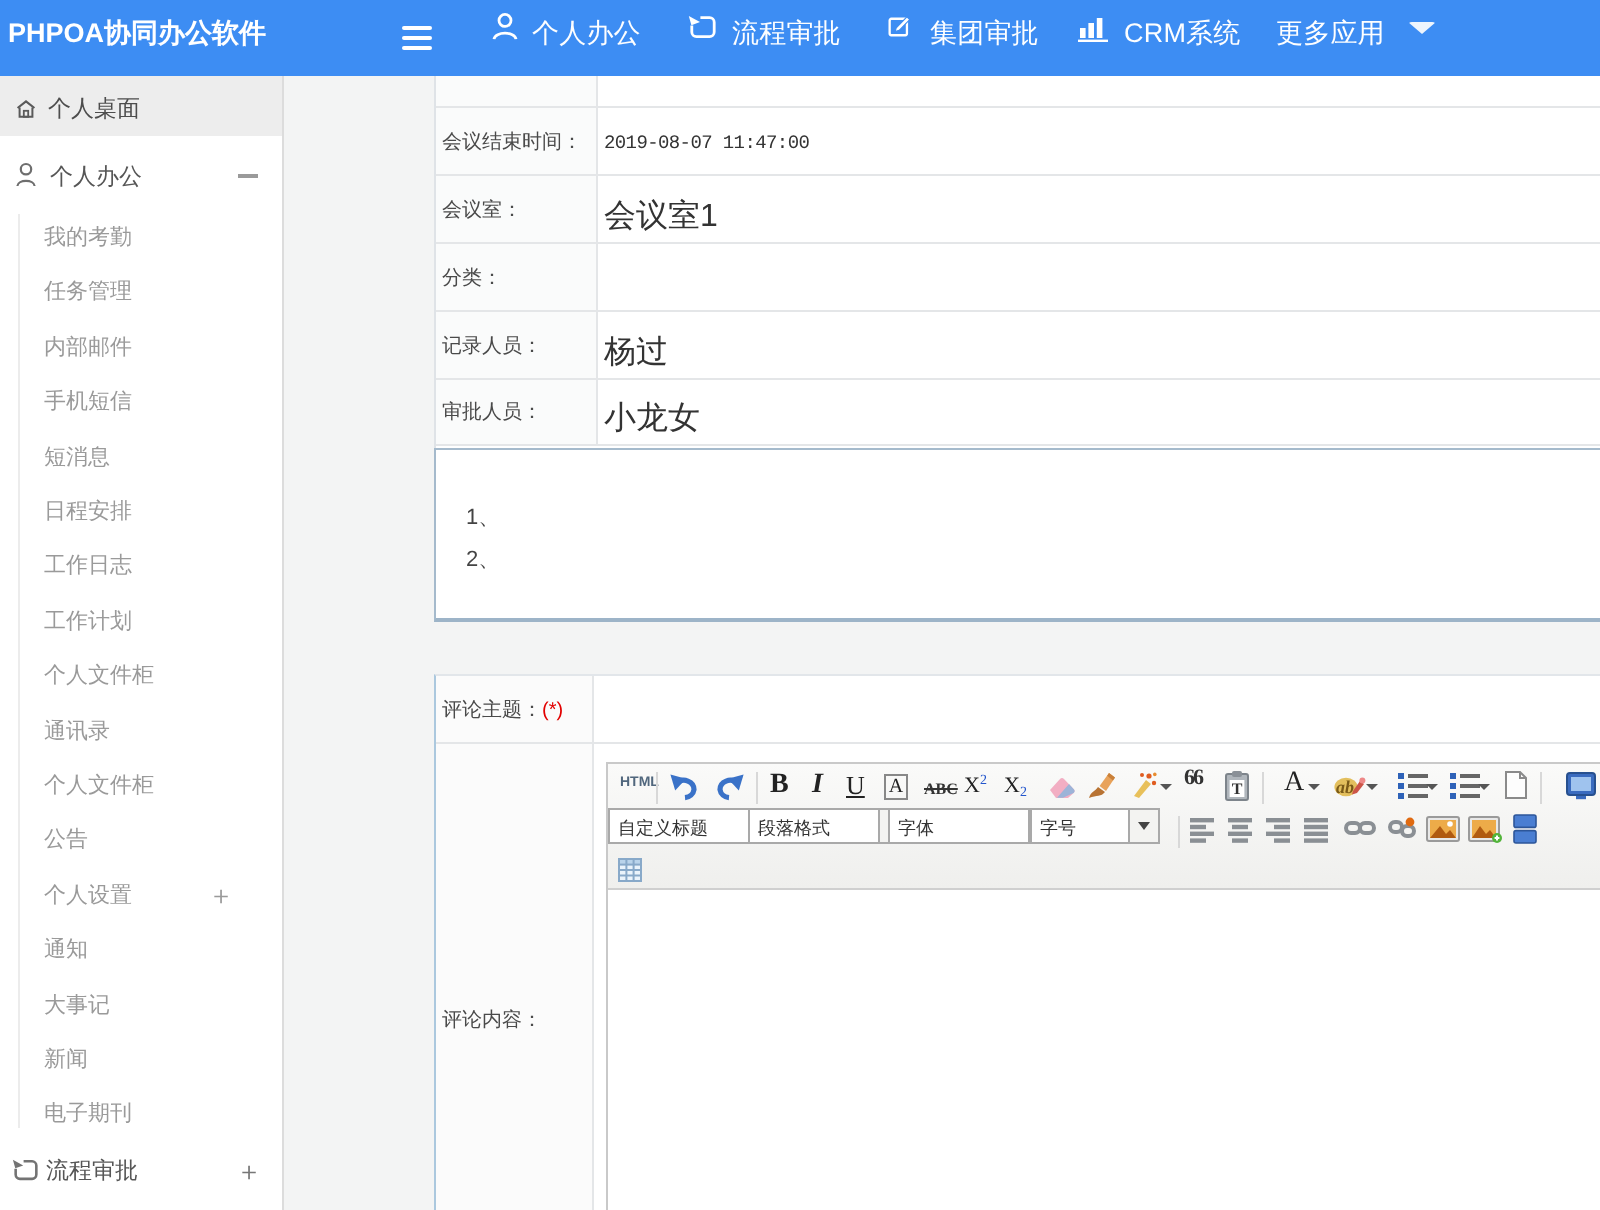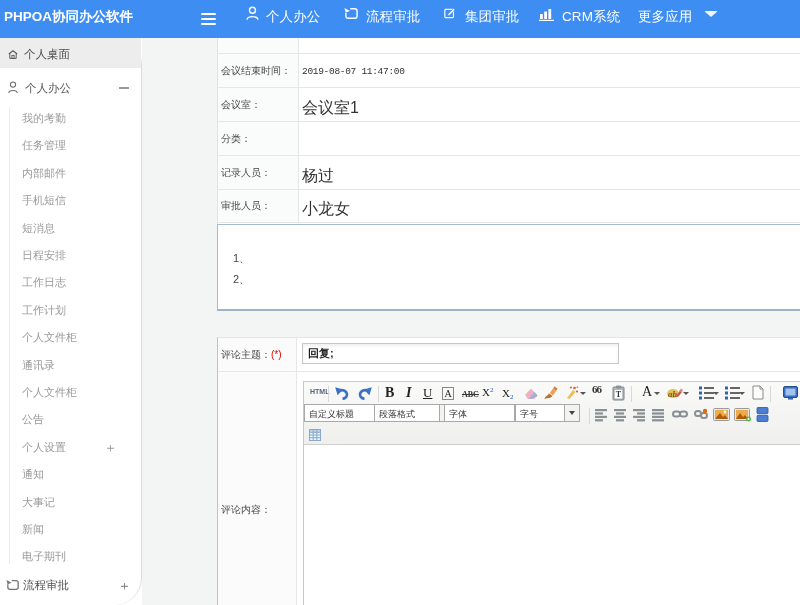--- a/index.html
+++ b/index.html
@@ -8,21 +8,21 @@
 .abs{position:absolute;}
 
 #topbar{left:0;top:0;width:800px;height:38px;background:#3d8df3;}
 #logo{left:4px;top:8px;font-size:13.5px;font-weight:bold;color:#fff;letter-spacing:0px;}
 #burger{left:201px;top:12.5px;width:15px;height:12px;}
 #burger i{position:absolute;left:0;width:15px;height:2px;background:#fff;border-radius:1px;}
 .nav{color:#fdfeff;font-size:13.5px;top:8px;letter-spacing:0.1px;}
 .ticon{top:6px;}
 #caret{left:704px;top:11px;width:0;height:0;border-left:7px solid transparent;border-right:7px solid transparent;border-top:6px solid #eef5fd;border-radius:2px;}
 
-#sidebar{left:0;top:38px;width:142px;height:567px;background:#fff;border-right:1px solid #dcdcdc;border-radius:27px;}
+#sidebar{left:0;top:38px;width:142px;height:567px;background:#fff;border-right:1px solid #dcdcdc;}
 #sb-desk{left:0;top:0;width:141px;height:30px;background:#ededed;}
 .sbparent{font-size:11.5px;color:#565656;}
 .sbsub{font-size:11px;color:#9a9a9a;left:22px;}
 .sbplus{font-size:13px;color:#9a9a9a;}
 #guide{left:9px;top:69px;width:1px;height:457px;background:#ececec;}
 
 #main{left:142px;top:38px;width:658px;height:567px;background:#f3f4f4;}
 #sec1{left:217px;top:38px;width:583px;height:273px;background:#fff;border-left:1px solid #dfe3e7;}
 #sec1 .lcol{left:0;top:0;width:81px;height:184px;background:#fafbfb;}
 .hline{background:#e4e6e8;height:1px;left:0;width:583px;}
@@ -146,21 +146,20 @@
       <div style="top:26px">1、</div>
       <div style="top:47px">2、</div>
     </div>
 </div>
 
 <div class="abs" id="sec2">
   <div class="abs lcol"></div>
   <div class="abs vline"></div>
   <div class="abs rowline"></div>
   <div class="abs lbl" style="top:10px">评论主题：<span style="color:#e20000">(*)</span></div>
-  <div class="abs" id="subj-input">回复;</div>
   <div class="abs lbl" style="top:165px">评论内容：</div>
   <div class="abs" id="editor">
     <div class="abs" id="toolbar">
       <div class="abs" style="left:6px;top:6px;font-size:7px;font-weight:bold;color:#51677d;letter-spacing:0">HTML</div>
       <div class="abs sep" style="left:24px"></div>
       <svg class="abs" style="left:30px;top:3px" width="16" height="16" viewBox="0 0 16 16">
           <path d="M4.5 6.5 A5 4.6 0 0 1 13 9.8 A5 4.6 0 0 1 8.5 13.8" fill="none" stroke="#3a72c8" stroke-width="2.6"></path>
           <path d="M1.2 2.2 L9 4.4 L3.6 10.2 Z" fill="#3a72c8"></path>
         </svg>
       <svg class="abs" style="left:53px;top:3px" width="16" height="16" viewBox="0 0 16 16">

